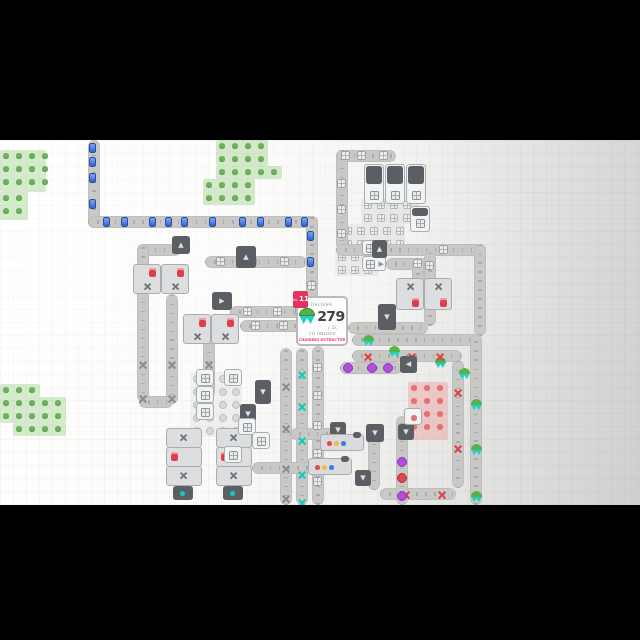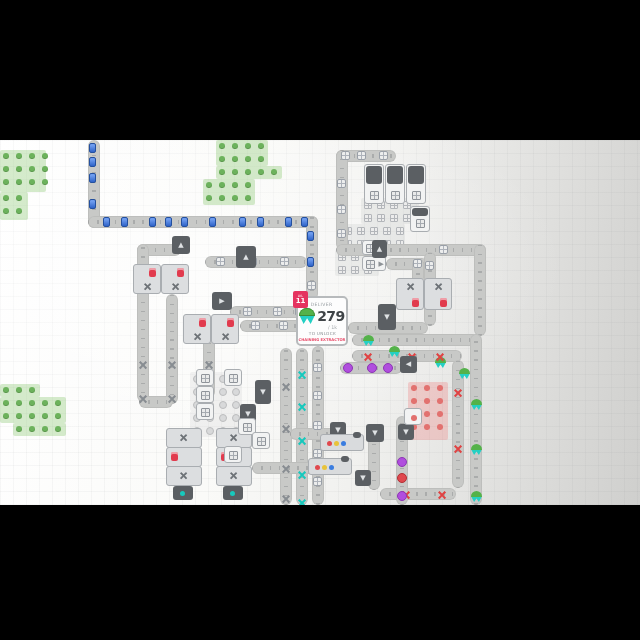--- a/index.html
+++ b/index.html
@@ -67,21 +67,21 @@
   .g-x{font-weight:bold;font-size:11px;color:#6b7075;-webkit-text-stroke:.5px #6b7075;}
   .g-red{width:7px;height:9px;background:#e13b4e;border-radius:2px;box-shadow:inset 0 2px 0 rgba(255,255,255,.5);}
   .g-arrow{font-size:7px;color:#dfe2e4;}
   .g-dotc{width:5px;height:5px;border-radius:50%;}
 
   
   #hub{position:absolute;left:296px;top:296px;width:52px;height:50px;background:#fdfdfd;
        border:2px solid #b7babc;border-radius:5px;box-sizing:border-box;
        display:flex;flex-direction:column;align-items:center;justify-content:flex-start;padding-top:3px;}
   #hub .lvl{position:absolute;left:-5px;top:-7px;width:15px;height:17px;background:#e5335f;border-radius:2px;
-       color:#fff;display:flex;flex-direction:column;align-items:center;justify-content:center;line-height:1;}
+       color:#fff;display:flex;align-items:center;justify-content:center;line-height:1;}
   #hub .lvl .t1{font-size:4px;transform:scale(.8);}
   #hub .lvl .t2{font-size:7px;font-weight:bold;}
   .deliver{font-size:6px;letter-spacing:.5px;color:#9aa0a4;transform:scale(.75);white-space:nowrap;}
   .hubrow{display:flex;align-items:center;gap:2px;margin-top:0px;}
   .hubshape{width:16px;height:16px;position:relative;}
   .hubshape::before{content:"";position:absolute;left:0;top:0;width:16px;height:8px;background:#54b24a;border-radius:8px 8px 0 0;box-shadow:inset 0 0 0 1px #3e8d38;}
   .hubshape::after{content:"";position:absolute;left:0;top:8px;width:16px;height:8px;background:#24d0c4;
       clip-path:polygon(4% 0,96% 0,72% 100%,50% 28%,28% 100%);}
   .amount{font-size:14px;font-weight:bold;color:#3f4447;letter-spacing:-.5px;}
   .goal{font-size:6px;color:#a6abae;transform:scale(.8);margin-top:-1px;align-self:flex-end;margin-right:8px;}

